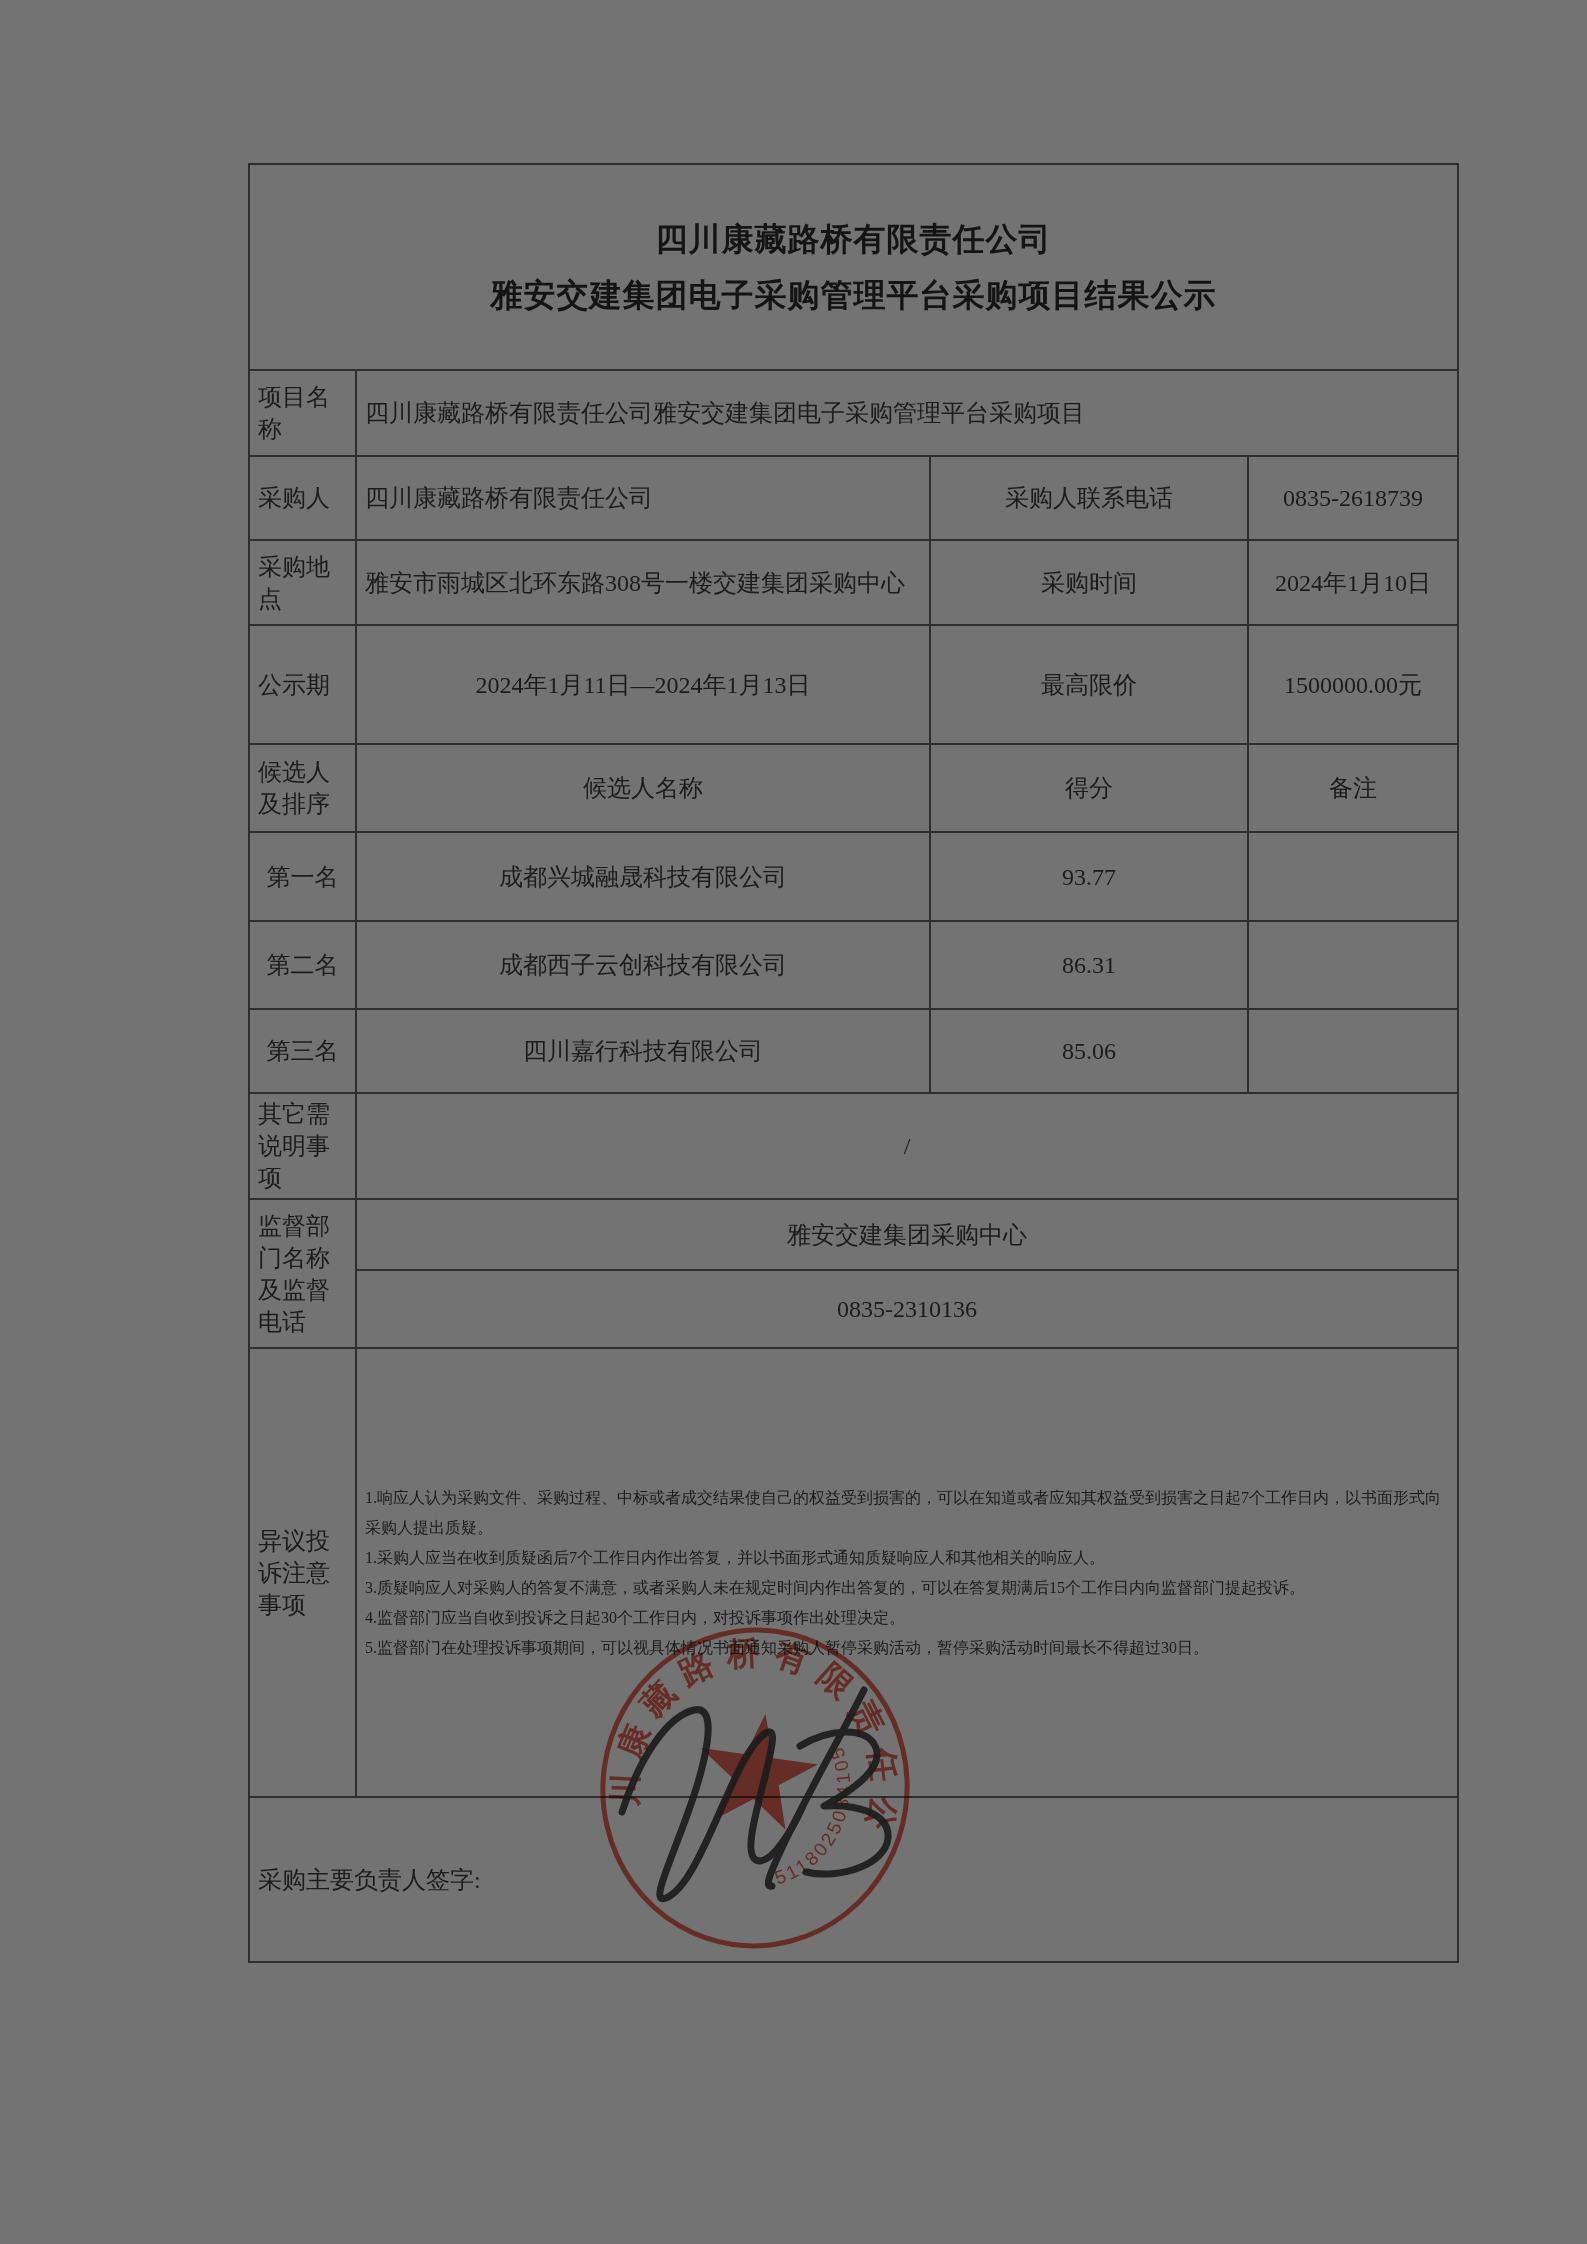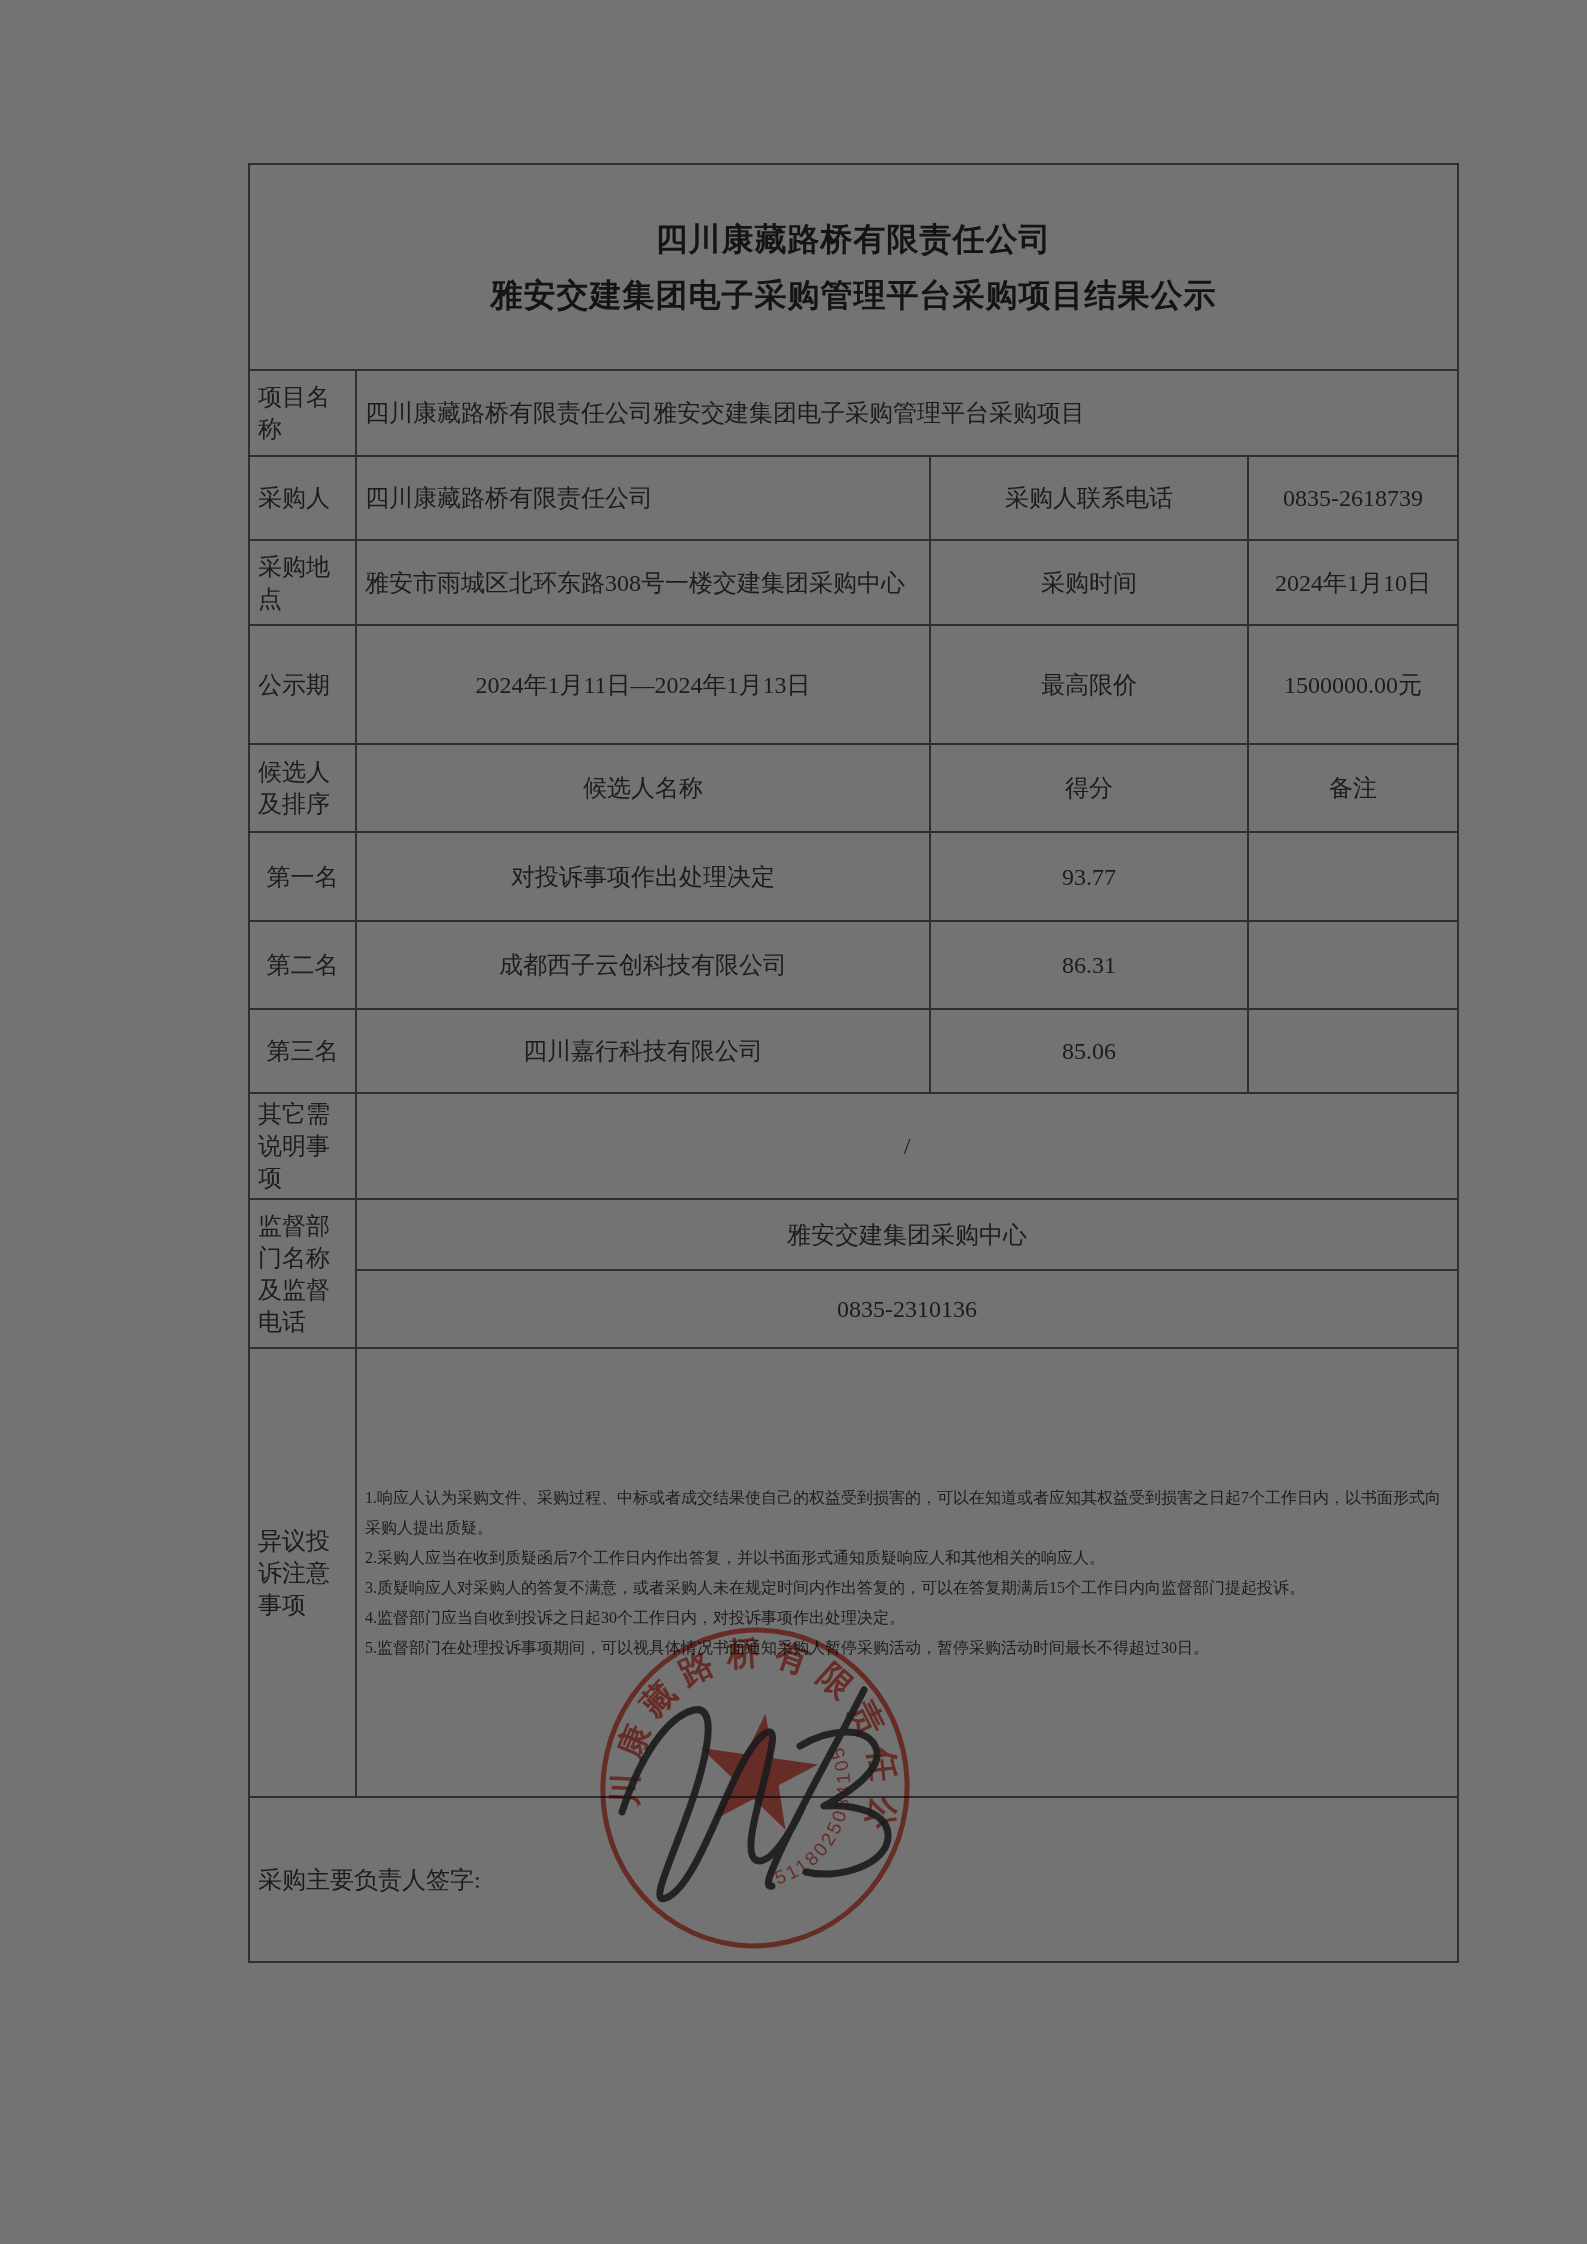--- a/index.html
+++ b/index.html
@@ -91,21 +91,21 @@
 
     <tr>
       <td class="lbl h82">候选人及排序</td>
       <td class="v-center">候选人名称</td>
       <td class="v-center">得分</td>
       <td class="v-center">备注</td>
     </tr>
 
     <tr>
       <td class="rank h83">第一名</td>
-      <td class="v-center">对投诉事项作出处理决定</td>
+      <td class="v-center">成都兴城融晟科技有限公司</td>
       <td class="v-center">93.77</td>
       <td class="v-center"></td>
     </tr>
     <tr>
       <td class="rank h82">第二名</td>
       <td class="v-center">成都西子云创科技有限公司</td>
       <td class="v-center">86.31</td>
       <td class="v-center"></td>
     </tr>
     <tr>
@@ -125,21 +125,21 @@
       <td colspan="3" class="v-center h65">雅安交建集团采购中心</td>
     </tr>
     <tr>
       <td colspan="3" class="v-center h72">0835-2310136</td>
     </tr>
 
     <tr>
       <td class="lbl h443">异议投诉注意事项</td>
       <td colspan="3" class="complaint-cell">
         <div class="complaint-item">1.响应人认为采购文件、采购过程、中标或者成交结果使自己的权益受到损害的，可以在知道或者应知其权益受到损害之日起7个工作日内，以书面形式向采购人提出质疑。</div>
-        <div class="complaint-item">2.采购人应当在收到质疑函后7个工作日内作出答复，并以书面形式通知质疑响应人和其他相关的响应人。</div>
+        <div class="complaint-item">1.采购人应当在收到质疑函后7个工作日内作出答复，并以书面形式通知质疑响应人和其他相关的响应人。</div>
         <div class="complaint-item">3.质疑响应人对采购人的答复不满意，或者采购人未在规定时间内作出答复的，可以在答复期满后15个工作日内向监督部门提起投诉。</div>
         <div class="complaint-item">4.监督部门应当自收到投诉之日起30个工作日内，对投诉事项作出处理决定。</div>
         <div class="complaint-item">5.监督部门在处理投诉事项期间，可以视具体情况书面通知采购人暂停采购活动，暂停采购活动时间最长不得超过30日。</div>
       </td>
     </tr>
 
     <tr>
       <td colspan="4" class="sig-cell h159">
         <span>采购主要负责人签字:</span>
       </td>

